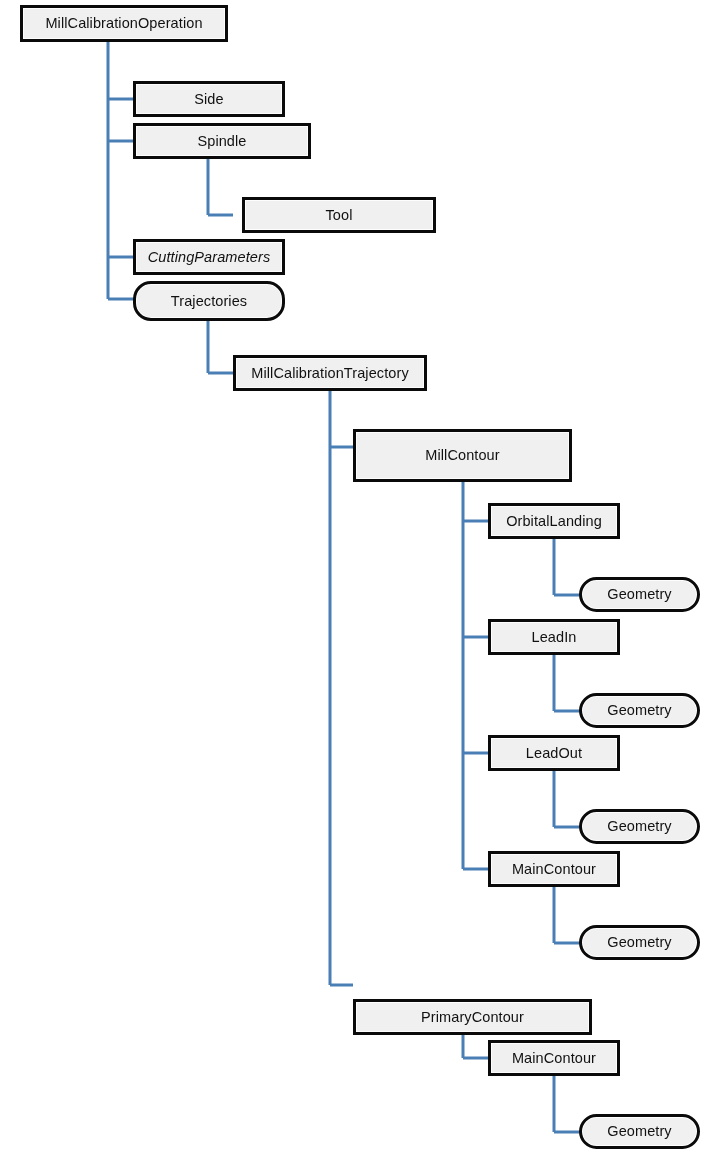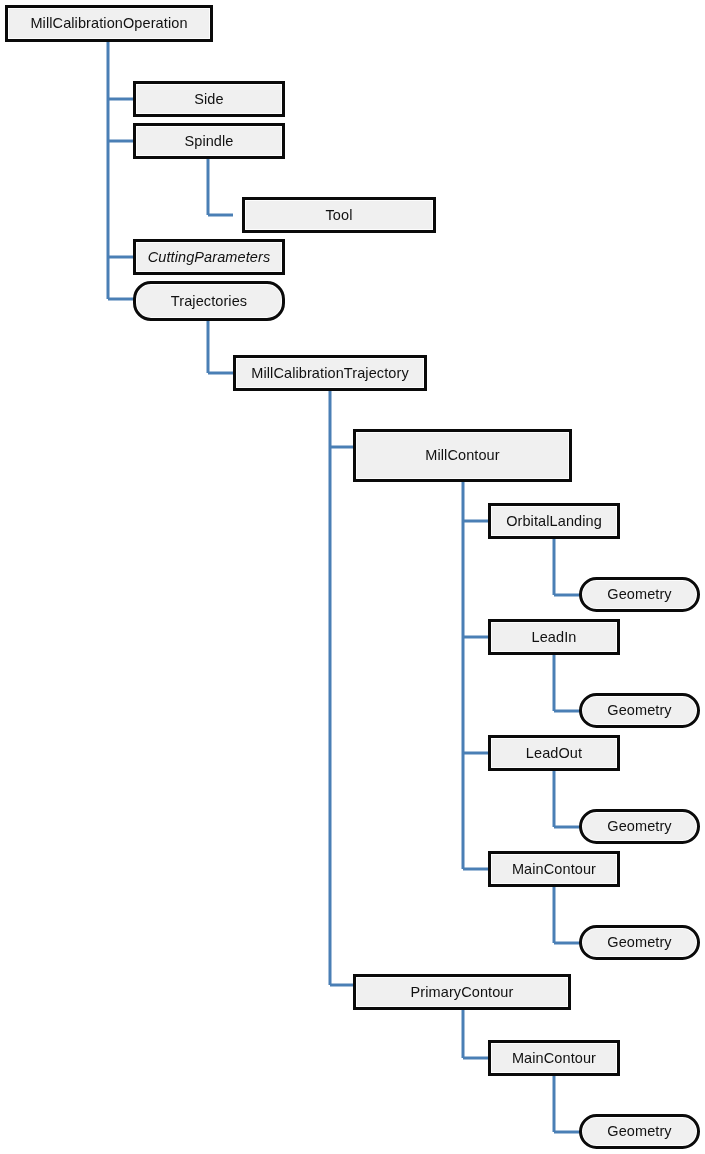--- a/index.html
+++ b/index.html
@@ -78,27 +78,27 @@
       <line x1="463" y1="753" x2="488" y2="753" stroke="#4a7fb5" stroke-width="3" stroke-linecap="butt"></line>
       <line x1="463" y1="869" x2="488" y2="869" stroke="#4a7fb5" stroke-width="3" stroke-linecap="butt"></line>
       <line x1="554" y1="595" x2="581" y2="595" stroke="#4a7fb5" stroke-width="3" stroke-linecap="butt"></line>
       <line x1="554" y1="711" x2="581" y2="711" stroke="#4a7fb5" stroke-width="3" stroke-linecap="butt"></line>
       <line x1="554" y1="827" x2="581" y2="827" stroke="#4a7fb5" stroke-width="3" stroke-linecap="butt"></line>
       <line x1="554" y1="943" x2="581" y2="943" stroke="#4a7fb5" stroke-width="3" stroke-linecap="butt"></line>
       <line x1="463" y1="1058" x2="488" y2="1058" stroke="#4a7fb5" stroke-width="3" stroke-linecap="butt"></line>
       <line x1="554" y1="1132" x2="581" y2="1132" stroke="#4a7fb5" stroke-width="3" stroke-linecap="butt"></line>
     </svg>
   <div id="node-layer">
-      <div class="node" style="left: 5px; top: 5px; width: 208px; height: 37px;">
+      <div class="node" style="left: 20px; top: 5px; width: 208px; height: 37px;">
         <span class="node-label">MillCalibrationOperation</span>
       </div>
       <div class="node" style="left: 133px; top: 81px; width: 152px; height: 36px;">
         <span class="node-label">Side</span>
       </div>
-      <div class="node" style="left: 133px; top: 123px; width: 152px; height: 36px;">
+      <div class="node" style="left: 133px; top: 123px; width: 178px; height: 36px;">
         <span class="node-label">Spindle</span>
       </div>
       <div class="node" style="left: 233px; top: 197px; width: 194px; height: 36px; margin-left: 9px;">
         <span class="node-label">Tool</span>
       </div>
       <div class="node" style="left: 133px; top: 239px; width: 152px; height: 36px; font-style: italic;">
         <span class="node-label">CuttingParameters</span>
       </div>
       <div class="node pill" style="left: 133px; top: 281px; width: 152px; height: 40px;">
         <span class="node-label">Trajectories</span>
@@ -126,21 +126,21 @@
       </div>
       <div class="node pill" style="left: 579px; top: 809px; width: 121px; height: 35px;">
         <span class="node-label">Geometry</span>
       </div>
       <div class="node" style="left: 488px; top: 851px; width: 132px; height: 36px;">
         <span class="node-label">MainContour</span>
       </div>
       <div class="node pill" style="left: 579px; top: 925px; width: 121px; height: 35px;">
         <span class="node-label">Geometry</span>
       </div>
-      <div class="node" style="left: 353px; top: 974px; width: 218px; height: 36px;">
+      <div class="node" style="left: 353px; top: 999px; width: 239px; height: 36px;">
         <span class="node-label">PrimaryContour</span>
       </div>
       <div class="node" style="left: 488px; top: 1040px; width: 132px; height: 36px;">
         <span class="node-label">MainContour</span>
       </div>
       <div class="node pill" style="left: 579px; top: 1114px; width: 121px; height: 35px;">
         <span class="node-label">Geometry</span>
       </div>
     </div>
 </div>

